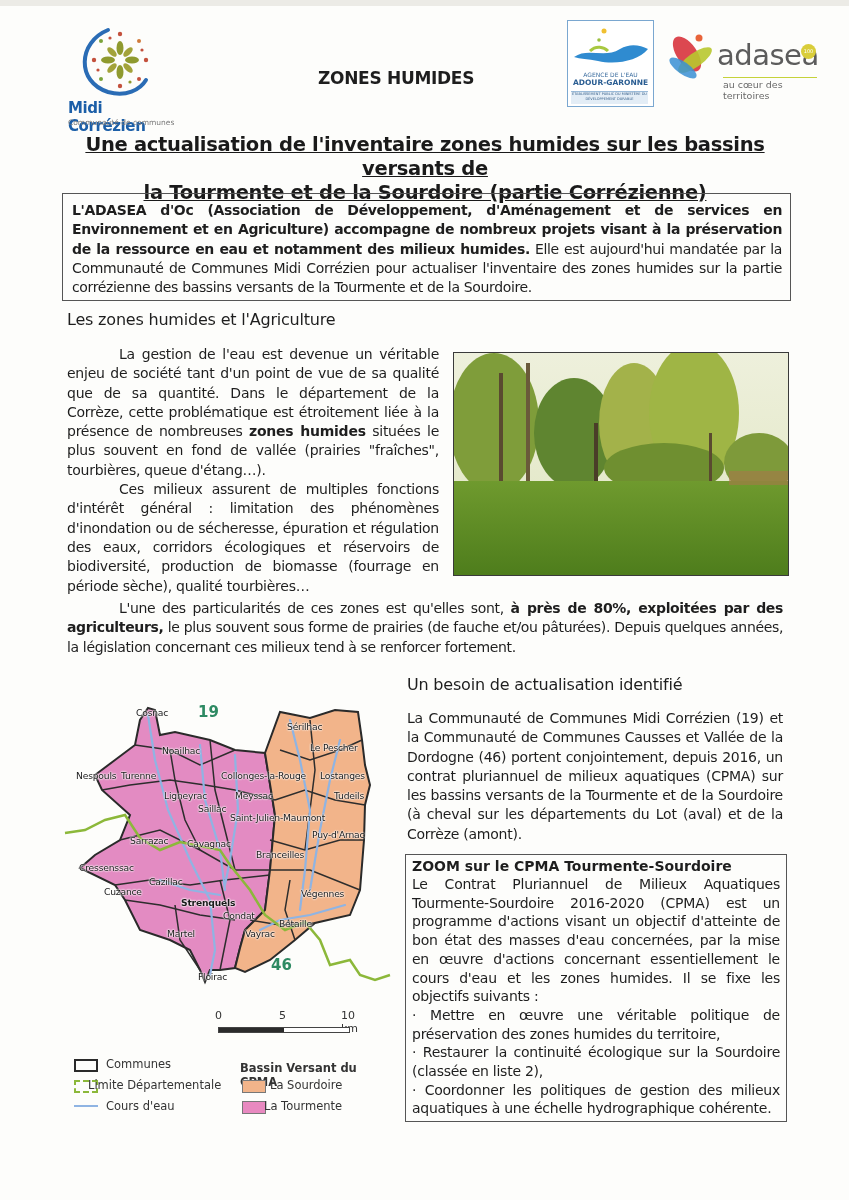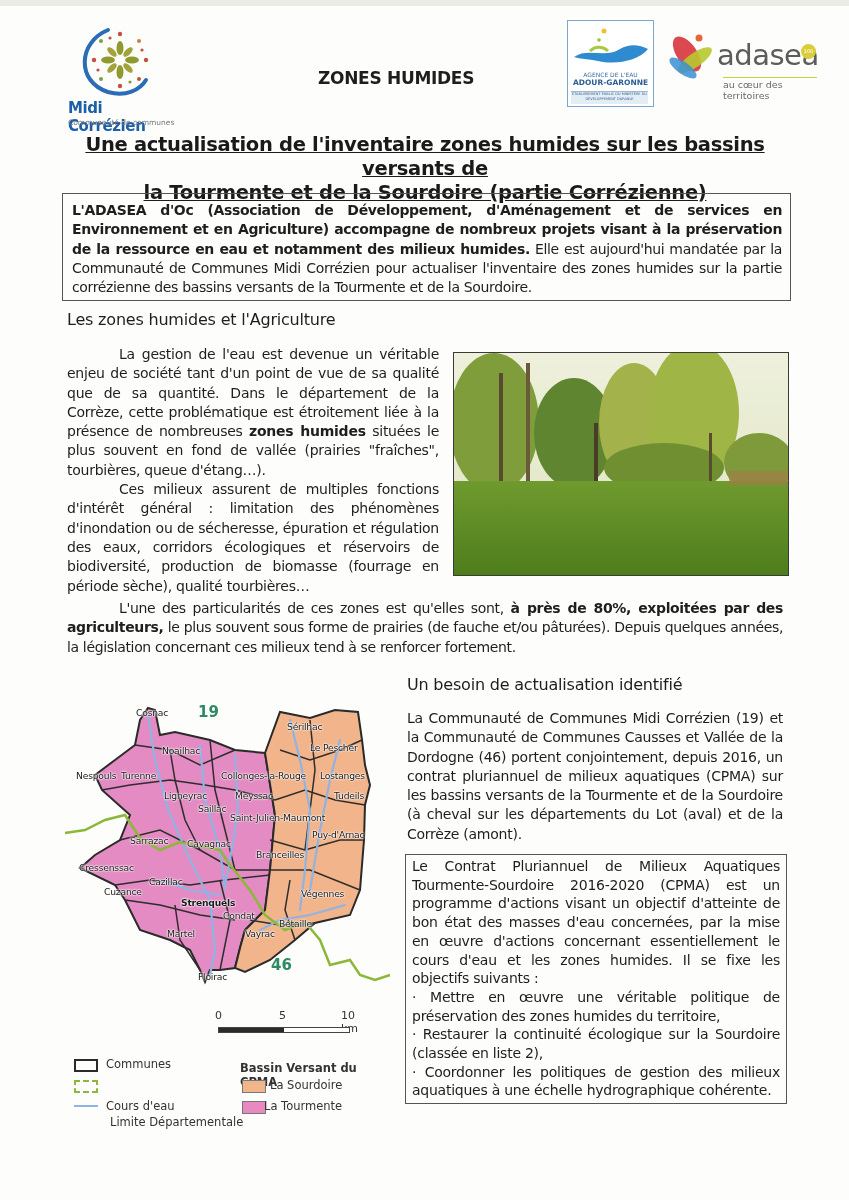--- a/index.html
+++ b/index.html
@@ -159,20 +159,21 @@
     <rect x="275" y="118" width="59" height="14" fill="#a7784a" opacity="0.6"></rect>
   </svg>
 </div>
 
 <div class="abs para sec1-p2 indent"><span>L'une des particularités de ces zones est qu'elles sont, </span><b>à près de 80%, exploitées par des agriculteurs,</b><span> le plus souvent sous forme de prairies (de fauche et/ou pâturées). Depuis quelques années, la législation concernant ces milieux tend à se renforcer fortement.</span></div>
 
 <div class="abs h2 sec2-h">Un besoin de actualisation identifié</div>
 <div class="abs para sec2-p">La Communauté de Communes Midi Corrézien (19) et la Communauté de Communes Causses et Vallée de la Dordogne (46) portent conjointement, depuis 2016, un contrat pluriannuel de milieux aquatiques (CPMA) sur les bassins versants de la Tourmente et de la Sourdoire (à cheval sur les départements du Lot (aval) et de la Corrèze (amont).</div>
 
 <div class="abs zoom-box">
+  <div class="ztitle">ZOOM sur le CPMA Tourmente-Sourdoire</div>
   <div class="para">Le Contrat Pluriannuel de Milieux Aquatiques Tourmente-Sourdoire 2016-2020 (CPMA) est un programme d'actions visant un objectif d'atteinte de bon état des masses d'eau concernées, par la mise en œuvre d'actions concernant essentiellement le cours d'eau et les zones humides. Il se fixe les objectifs suivants :</div>
   <div class="para bul">· Mettre en œuvre une véritable politique de préservation des zones humides du territoire,</div>
   <div class="para bul">· Restaurer la continuité écologique sur la Sourdoire (classée en liste 2),</div>
   <div class="para bul">· Coordonner les politiques de gestion des milieux aquatiques à une échelle hydrographique cohérente.</div>
 </div>
 
 <div class="abs map">
   <svg width="335" height="340" viewBox="0 0 335 340" style="position:absolute;left:0;top:0;">
 
     <path d="M88 18 L 95 20 L 100 45 L 115 42 L 150 50 L 175 60 L 205 63 L 215 125 L 210 180 L 205 220 L 185 240 L 180 258 L 175 278 L 160 280 L 150 280 L 145 292 L 140 280 L 130 260 L 110 250 L 80 240 L 65 210 L 55 195 L 20 178 L 35 165 L 60 150 L 70 125 L 42 100 L 35 85 L 55 70 L 75 55 L 80 30 Z" fill="#e38bc2" stroke="#2a2a2a" stroke-width="2"></path>
@@ -249,21 +250,21 @@
   <span class="t" style="left:126px;">10 km</span>
   <div class="bar">
       <span></span>
     </div>
 </div>
 
 <div class="abs legend">
   <div class="sw" style="left:2px;top:3px;border:2px solid #2a2a2a;width:20px;height:9px;"></div>
   <div class="lt" style="left:34px;top:1px;">Communes</div>
   <div class="sw" style="left:2px;top:24px;border:2px dashed #8cb83a;width:20px;height:9px;"></div>
-  <div class="lt" style="left:38px;top:22px;margin-top:37px;">Limite Départementale</div>
+  <div class="lt" style="left:16px;top:22px;">Limite Départementale</div>
   <div class="sw" style="left:2px;top:49px;height:2px;background:#8fb4e3;width:24px;"></div>
   <div class="lt" style="left:34px;top:43px;">Cours d'eau</div>
   <div class="ltitle">Bassin Versant du CPMA</div>
   <div class="sw" style="left:170px;top:24px;background:#f2b48a;border:1px solid #777;"></div>
   <div class="lt" style="left:198px;top:22px;">La Sourdoire</div>
   <div class="sw" style="left:170px;top:45px;background:#e889c0;border:1px solid #777;"></div>
   <div class="lt" style="left:192px;top:43px;">La Tourmente</div>
 </div>
 
 </body></html>

